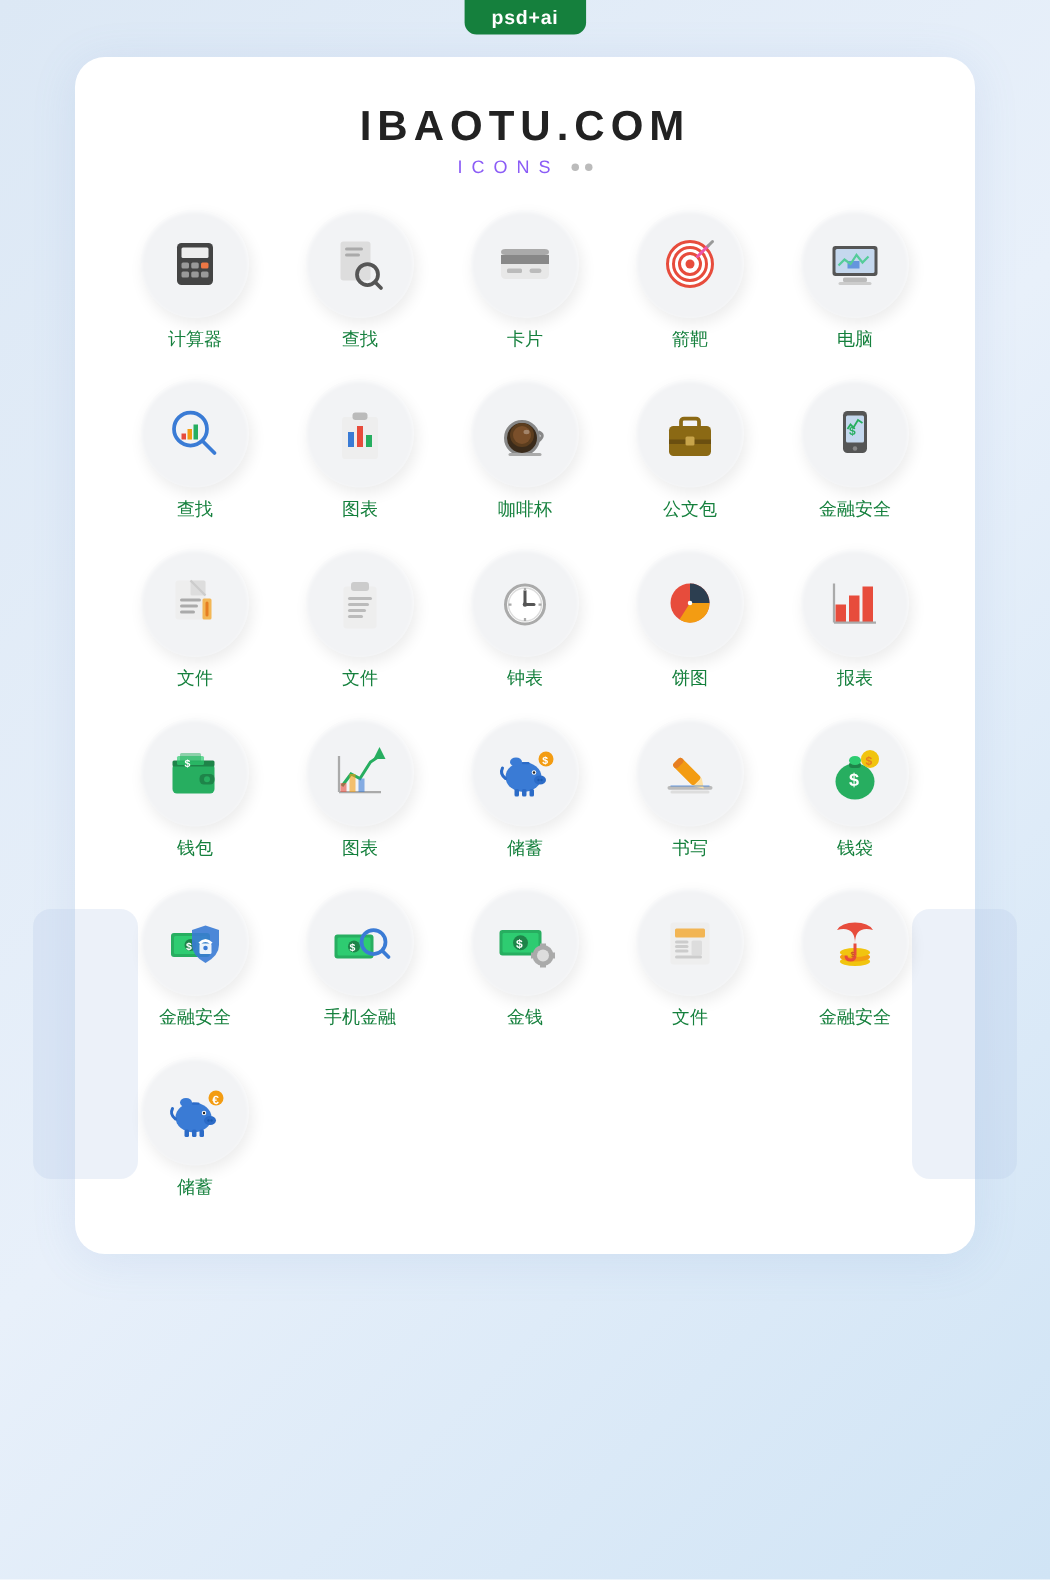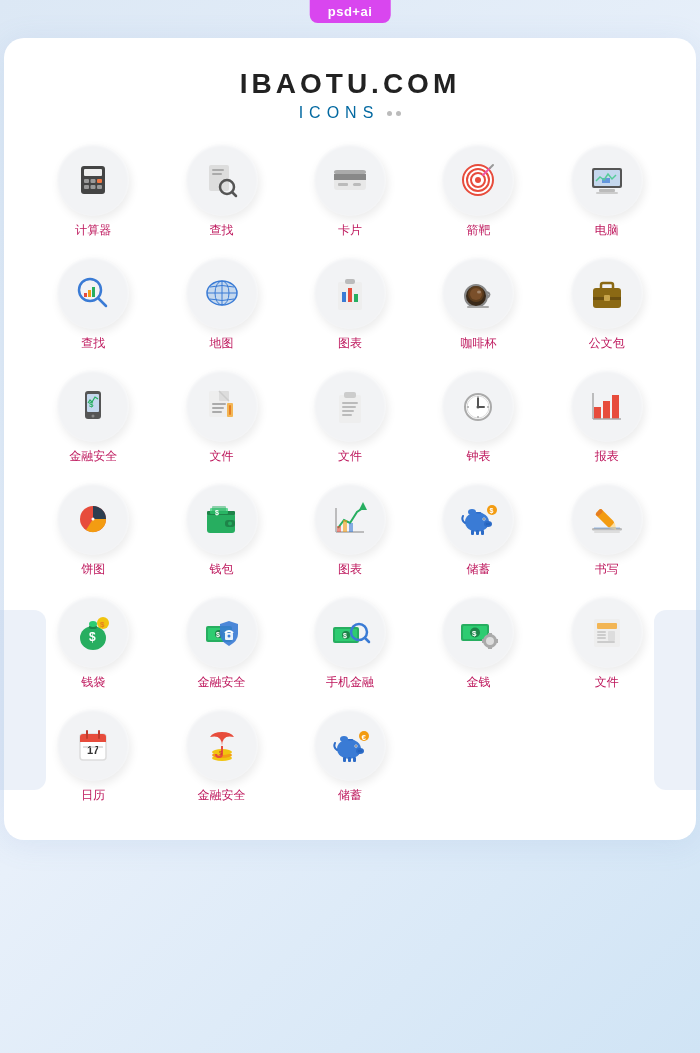--- a/index.html
+++ b/index.html
@@ -13,53 +13,53 @@
       font-family: 'Microsoft YaHei', sans-serif;
       overflow: hidden;
       position: relative;
     }
 
     .top-badge {
       position: absolute;
       top: 0;
       left: 50%;
       transform: translateX(-50%);
-      background: #d946ef;
+      background: #15803d;
       color: white;
       font-size: 13px;
       font-weight: bold;
       padding: 4px 18px;
       border-radius: 0 0 8px 8px;
       z-index: 10;
       letter-spacing: 0.5px;
     }
 
     .card {
       background: white;
       border-radius: 20px;
-      width: 692px;
+      width: 600px;
       margin-top: 38px;
       padding: 30px 30px 36px;
       box-shadow: 0 4px 30px rgba(100,140,200,0.13);
       position: relative;
     }
 
     .card-title {
       text-align: center;
       font-size: 28px;
       font-weight: 700;
       color: #222;
       letter-spacing: 4px;
       margin-bottom: 4px;
     }
 
     .card-subtitle {
       text-align: center;
-      font-size: 16px;
-      color: #0369a1;
+      font-size: 12px;
+      color: #8b5cf6;
       letter-spacing: 6px;
       margin-bottom: 22px;
       display: flex;
       align-items: center;
       justify-content: center;
       gap: 8px;
     }
 
     .dots {
       display: flex; gap: 4px; align-items: center;
@@ -89,21 +89,21 @@
       display: flex;
       align-items: center;
       justify-content: center;
       box-shadow: 2px 4px 10px rgba(0,0,0,0.08), inset 0 1px 3px rgba(255,255,255,0.9);
       position: relative;
       overflow: hidden;
     }
 
     .icon-label {
       font-size: 12px;
-      color: #be185d;
+      color: #15803d;
       text-align: center;
     }
 
     
     .icon-circle svg {
       width: 42px;
       height: 42px;
     }
 
     .decorative-shadow-left {
@@ -226,34 +226,20 @@
           <line x1="26" y1="26" x2="34" y2="34" stroke="#3a7bd5" stroke-width="2.5" stroke-linecap="round"></line>
           <rect x="12" y="21" width="3" height="4" fill="#e74c3c"></rect>
           <rect x="16" y="18" width="3" height="7" fill="#f39c12"></rect>
           <rect x="20" y="15" width="3" height="10" fill="#27ae60"></rect>
         </svg>
       </div>
       <span class="icon-label">查找</span>
     </div>
 
 
-    <div class="icon-item">
-      <div class="icon-circle">
-        <svg viewBox="0 0 42 42" fill="none">
-          <ellipse cx="21" cy="21" rx="15" ry="12" fill="#c5d8ee"></ellipse>
-          <ellipse cx="21" cy="21" rx="15" ry="12" fill="none" stroke="#3a7bd5" stroke-width="1.5"></ellipse>
-          <line x1="6" y1="21" x2="36" y2="21" stroke="#3a7bd5" stroke-width="1"></line>
-          <ellipse cx="21" cy="21" rx="7" ry="12" fill="none" stroke="#3a7bd5" stroke-width="1"></ellipse>
-          <line x1="21" y1="9" x2="21" y2="33" stroke="#3a7bd5" stroke-width="1"></line>
-          <path d="M9 15 Q21 12 33 15" stroke="#3a7bd5" stroke-width="1" fill="none"></path>
-          <path d="M9 27 Q21 30 33 27" stroke="#3a7bd5" stroke-width="1" fill="none"></path>
-        </svg>
-      </div>
-      <span class="icon-label">地图</span>
-    </div>
 
     <div class="icon-item">
       <div class="icon-circle">
         <svg viewBox="0 0 42 42" fill="none">
           <rect x="9" y="10" width="24" height="28" rx="2" fill="#eee"></rect>
           <rect x="16" y="7" width="10" height="5" rx="2" fill="#bbb"></rect>
           <rect x="13" y="20" width="4" height="10" fill="#3a7bd5"></rect>
           <rect x="19" y="16" width="4" height="14" fill="#e74c3c"></rect>
           <rect x="25" y="22" width="4" height="8" fill="#27ae60"></rect>
         </svg>
@@ -344,40 +330,40 @@
           <line x1="30" y1="22" x2="32" y2="22" stroke="#aaa" stroke-width="1.5"></line>
           <line x1="10" y1="22" x2="12" y2="22" stroke="#aaa" stroke-width="1.5"></line>
         </svg>
       </div>
       <span class="icon-label">钟表</span>
     </div>
 
     <div class="icon-item">
       <div class="icon-circle">
         <svg viewBox="0 0 42 42" fill="none">
+          <circle cx="21" cy="21" r="13" fill="#e74c3c"></circle>
+          <path d="M21 21 L21 8 A13 13 0 0 1 34 21 Z" fill="#2c3e50"></path>
+          <path d="M21 21 L34 21 A13 13 0 0 1 14 32 Z" fill="#f39c12"></path>
+          <circle cx="21" cy="21" r="1.5" fill="white"></circle>
+        </svg>
+      </div>
+      <span class="icon-label">饼图</span>
+    </div>
+
+    <div class="icon-item">
+      <div class="icon-circle">
+        <svg viewBox="0 0 42 42" fill="none">
           <rect x="8" y="22" width="7" height="12" fill="#e74c3c"></rect>
           <rect x="17" y="16" width="7" height="18" fill="#e74c3c"></rect>
           <rect x="26" y="10" width="7" height="24" fill="#e74c3c"></rect>
           <line x1="7" y1="34" x2="35" y2="34" stroke="#aaa" stroke-width="1.5"></line>
           <line x1="7" y1="34" x2="7" y2="8" stroke="#aaa" stroke-width="1.5"></line>
         </svg>
       </div>
       <span class="icon-label">报表</span>
-    </div>
-
-    <div class="icon-item">
-      <div class="icon-circle">
-        <svg viewBox="0 0 42 42" fill="none">
-          <circle cx="21" cy="21" r="13" fill="#e74c3c"></circle>
-          <path d="M21 21 L21 8 A13 13 0 0 1 34 21 Z" fill="#2c3e50"></path>
-          <path d="M21 21 L34 21 A13 13 0 0 1 14 32 Z" fill="#f39c12"></path>
-          <circle cx="21" cy="21" r="1.5" fill="white"></circle>
-        </svg>
-      </div>
-      <span class="icon-label">饼图</span>
     </div>
 
     <div class="icon-item">
       <div class="icon-circle">
         <svg viewBox="0 0 42 42" fill="none">
           <rect x="6" y="15" width="28" height="20" rx="3" fill="#27ae60"></rect>
           <rect x="24" y="22" width="10" height="7" rx="3" fill="#1e8449"></rect>
           <circle cx="29" cy="25.5" r="2" fill="#27ae60"></circle>
           <rect x="6" y="13" width="28" height="4" rx="1" fill="#1e8449"></rect>
 
@@ -531,36 +517,20 @@
           <rect x="11" y="20" width="9" height="2" rx="1" fill="#ccc"></rect>
           <rect x="11" y="23" width="9" height="2" rx="1" fill="#ccc"></rect>
           <rect x="11" y="26" width="9" height="2" rx="1" fill="#ccc"></rect>
           <rect x="22" y="20" width="7" height="10" rx="1" fill="#ddd"></rect>
           <rect x="11" y="30" width="18" height="2" rx="1" fill="#ccc"></rect>
         </svg>
       </div>
       <span class="icon-label">文件</span>
     </div>
 
-    <div class="icon-item">
-      <div class="icon-circle">
-        <svg viewBox="0 0 42 42" fill="none">
-          <rect x="8" y="10" width="26" height="26" rx="3" fill="white" stroke="#ddd" stroke-width="1.5"></rect>
-          <rect x="8" y="10" width="26" height="8" rx="3" fill="#e74c3c"></rect>
-          <rect x="8" y="15" width="26" height="3" fill="#e74c3c"></rect>
-          <line x1="15" y1="7" x2="15" y2="14" stroke="#c0392b" stroke-width="2" stroke-linecap="round"></line>
-          <line x1="27" y1="7" x2="27" y2="14" stroke="#c0392b" stroke-width="2" stroke-linecap="round"></line>
-          <text x="15" y="30" font-size="11" fill="#333" font-weight="bold">17</text>
-          <rect x="11" y="22" width="5" height="2" rx="0.5" fill="#ddd"></rect>
-          <rect x="18.5" y="22" width="5" height="2" rx="0.5" fill="#ddd"></rect>
-          <rect x="26" y="22" width="5" height="2" rx="0.5" fill="#ddd"></rect>
-        </svg>
-      </div>
-      <span class="icon-label">日历</span>
-    </div>
 
     <div class="icon-item">
       <div class="icon-circle">
         <svg viewBox="0 0 42 42" fill="none">
 
           <ellipse cx="21" cy="34" rx="10" ry="3" fill="#f1c40f"></ellipse>
           <ellipse cx="21" cy="31" rx="10" ry="3" fill="#f39c12"></ellipse>
           <ellipse cx="21" cy="28" rx="10" ry="3" fill="#f1c40f"></ellipse>
 
           <path d="M21 22 Q21 10 9 13 Q12 8 21 8 Q30 8 33 13 Q21 10 21 22" fill="#e74c3c"></path>

